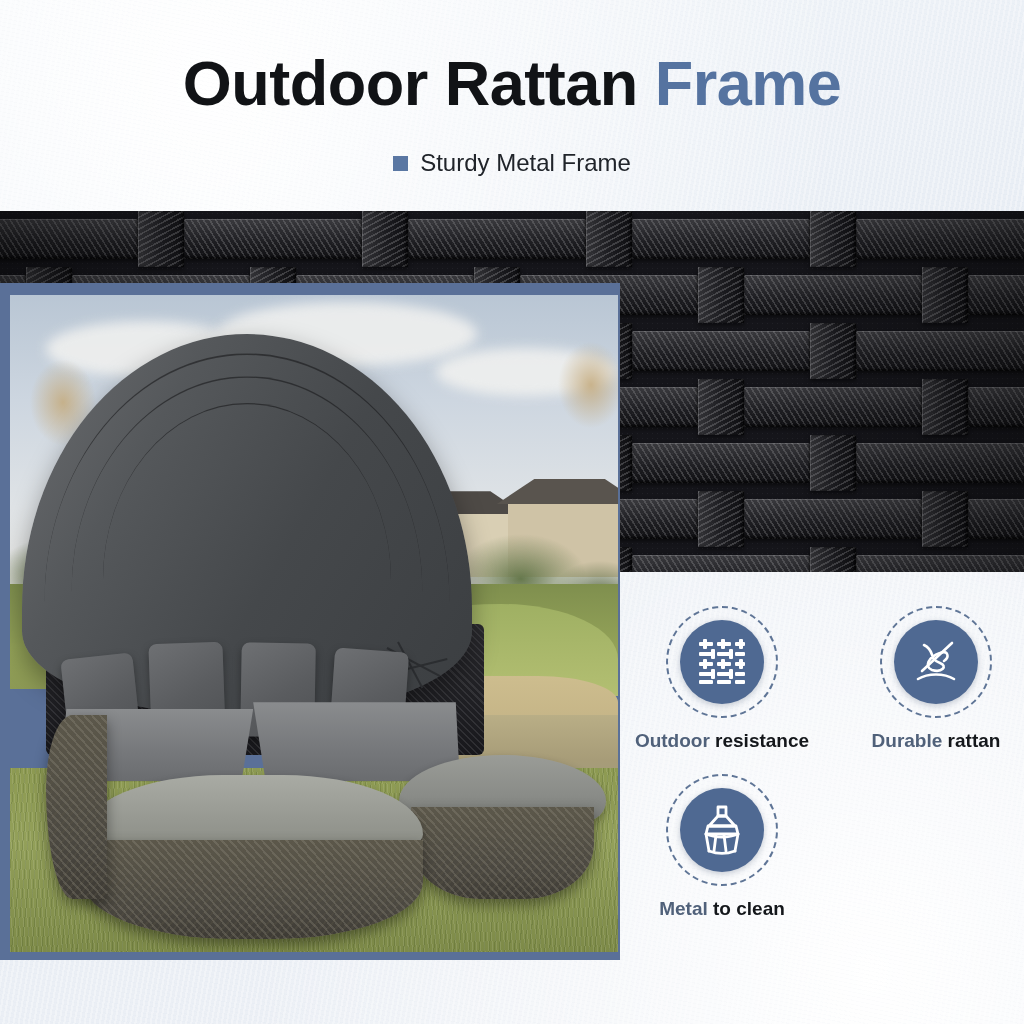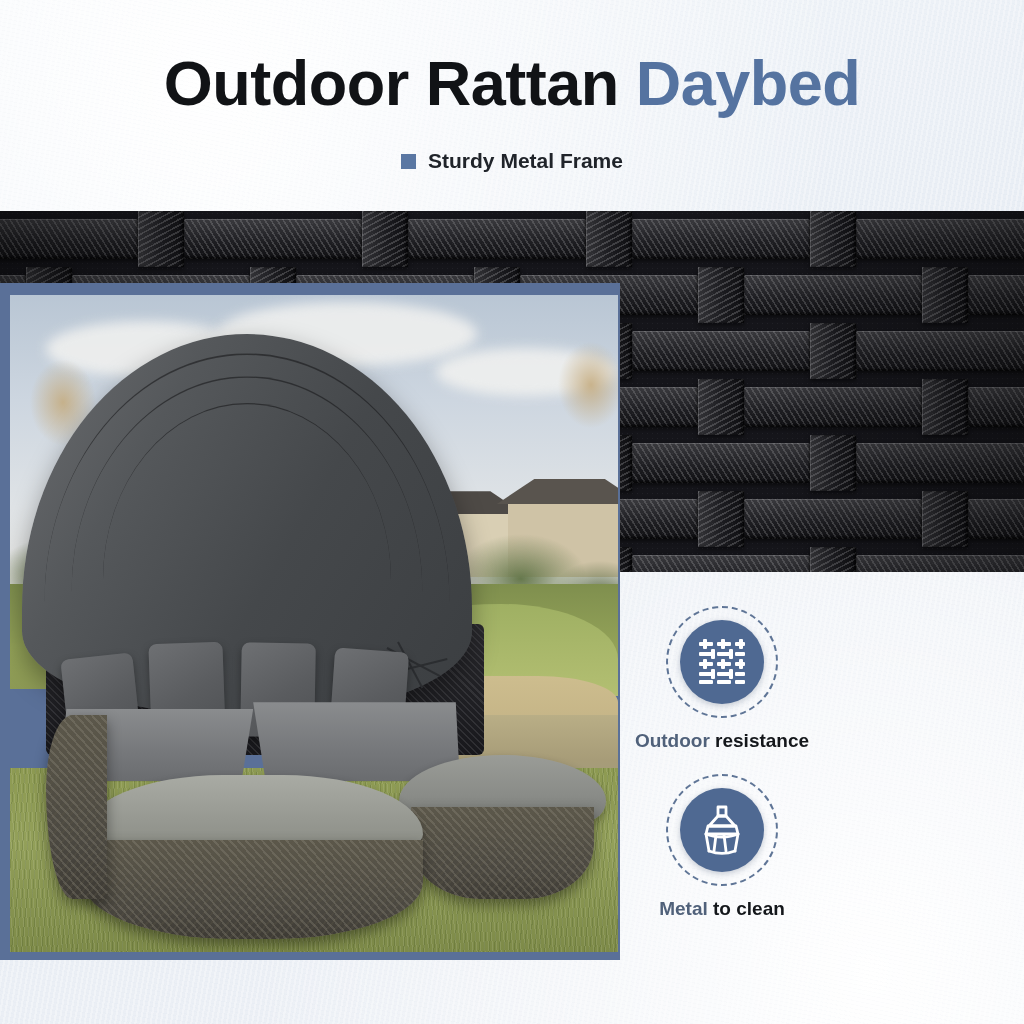--- a/index.html
+++ b/index.html
@@ -25,21 +25,21 @@
 
   
   .header{position:absolute;top:52px;left:0;width:1024px;text-align:center;z-index:3;}
   .title{font-size:63px;line-height:1.0;font-weight:700;letter-spacing:-.5px;
          font-family:"Liberation Sans",sans-serif;white-space:nowrap;}
   .title .t1{color:#111316;}
   .title .t2{color:#5573a0;}
   .bullets{margin-top:34px;display:flex;justify-content:center;gap:62px;align-items:center;}
   .bullet{display:flex;align-items:center;gap:12px;}
   .bullet .sq{width:15px;height:15px;background:#5a77a3;display:block;flex:none;}
-  .bullet .bl{font-size:21px;color:#20242a;font-weight:700;white-space:nowrap;}
+  .bullet .bl{font-size:24px;color:#20242a;font-weight:400;white-space:nowrap;}
 
   
   .rattan{position:absolute;left:0;top:211px;width:1024px;height:361px;z-index:1;
     background-color:#15151a;overflow:hidden;}
   .rattan .weaveRow{position:absolute;left:-40px;width:1110px;height:56px;}
   .rattan .hband{position:absolute;height:40px;border-radius:2px;
     background:
       repeating-linear-gradient(58deg, rgba(150,150,152,.30) 0 1.6px, rgba(0,0,0,0) 1.6px 5.2px),
       linear-gradient(#3a3a3e,#1d1d21 60%,#101013);
     box-shadow:inset 0 1px 0 rgba(190,190,195,.25), inset 0 -2px 3px rgba(0,0,0,.65), 0 2px 4px rgba(0,0,0,.55);}
@@ -130,21 +130,21 @@
   .flabel .w1{color:#50617a;font-weight:700;}
   .flabel .w2{color:#14171b;font-weight:700;}
 </style>
 </head>
 <body>
 
 <div id="stage">
 
   <div class="header">
     <div class="title">
-      <span class="t1">Outdoor Rattan </span><span class="t2">Daybed</span>
+      <span class="t1">Outdoor Rattan </span><span class="t2">Frame</span>
     </div>
     <div class="bullets">
       <div class="bullet">
         <span class="sq"></span>
         <span class="bl">Sturdy Metal Frame</span>
       </div>
     </div>
   </div>
 
   <div class="rattan" id="rattanBand">
@@ -325,20 +325,36 @@
                 <rect x="38" y="41" width="10" height="4" rx="1"></rect>
               </g>
             </svg>
           </div>
         </div>
         <div class="flabel">
           <span class="w1">Outdoor </span><span class="w2">resistance</span>
         </div>
       </div>
 
+      <div class="feat">
+        <div class="ring">
+          <div class="disc">
+            <svg width="52" height="50" viewBox="0 0 52 50" aria-hidden="true">
+              <g fill="none" stroke="#ffffff" stroke-width="2.6" stroke-linecap="round" stroke-linejoin="round">
+                <path d="M14 8 C26 14, 18 22, 30 26 C38 29, 32 36, 22 33 C14 30, 18 20, 30 16 C38 13, 40 20, 34 24"></path>
+                <path d="M12 34 L42 6"></path>
+                <path d="M8 42 C18 36, 34 36, 44 42"></path>
+              </g>
+            </svg>
+          </div>
+        </div>
+        <div class="flabel">
+          <span class="w1">Durable </span><span class="w2">rattan</span>
+        </div>
+      </div>
     </div>
 
     <div class="frow">
 
       <div class="feat">
         <div class="ring">
           <div class="disc">
             <svg width="50" height="52" viewBox="0 0 50 52" aria-hidden="true">
               <g fill="none" stroke="#ffffff" stroke-width="2.8" stroke-linecap="round" stroke-linejoin="round">
                 <path d="M21 3 h8 v9 h-8 z"></path>

